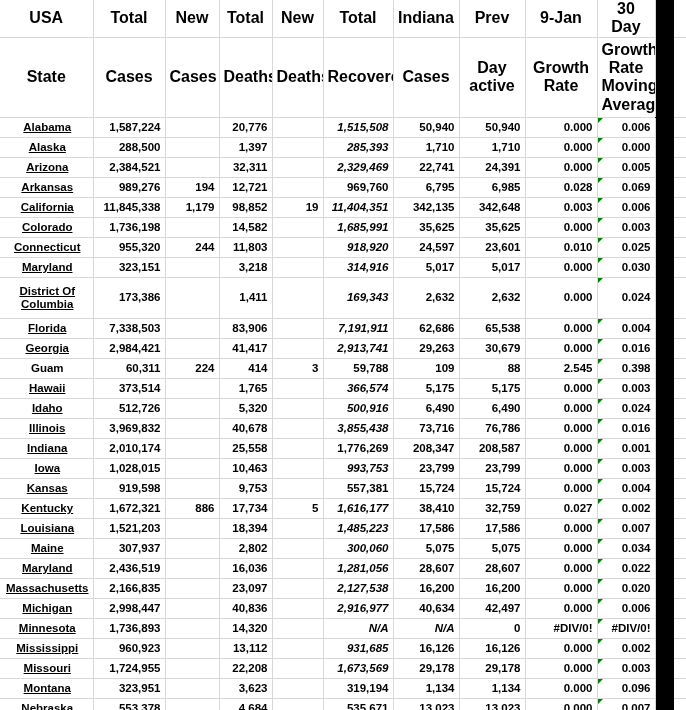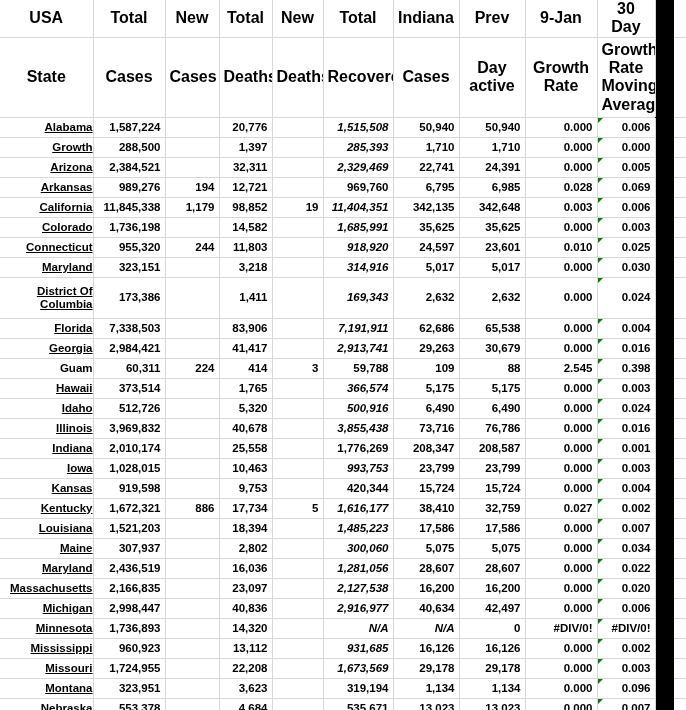--- a/index.html
+++ b/index.html
@@ -17,21 +17,21 @@
     border-bottom: 1px solid #d8d8d8;
     vertical-align: middle; overflow: hidden;
     font-size: 11.5px; line-height: 1.15; font-weight: bold;
   }
   thead th { font-size: 16px; text-align: center; padding: 0 4px; }
   thead tr.hrow1 { height: 25px; }
   thead tr.hrow2 { height: 80px; }
   tr.data { height: 20px; }
   tr.data.tall { height: 41px; margin-top: 7px; }
   .num { text-align: right; padding-right: 4px; white-space: nowrap; }
-  .state { text-align: right; padding-left: 2px; text-decoration: underline; }
+  .state { text-align: center; padding-left: 2px; text-decoration: underline; }
   .state.nolink { text-decoration: none; }
   .italic { font-style: italic; }
   .right { text-align: center; padding-right: 4px; }
   td.black, th.black { background: #000000; border-color: #000000; }
   td.filler, th.filler { border-right: none; }
   td.ma-cell { position: relative; }
   .tri {
     position: absolute; left: 0; top: 0; width: 0; height: 0;
     border-top: 5px solid #008000; border-right: 5px solid transparent;
   }
@@ -92,21 +92,21 @@
         <td class="num"></td>
         <td class="num italic">1,515,508</td>
         <td class="num">50,940</td>
         <td class="num">50,940</td>
         <td class="num">0.000</td>
         <td class="num ma-cell"><span class="tri"></span>0.006</td>
         <td class="black"></td>
         <td class="filler"></td>
       </tr>
       <tr class="data">
-        <td class="state">Growth</td>
+        <td class="state">Alaska</td>
         <td class="num">288,500</td>
         <td class="num"></td>
         <td class="num">1,397</td>
         <td class="num"></td>
         <td class="num italic">285,393</td>
         <td class="num">1,710</td>
         <td class="num">1,710</td>
         <td class="num">0.000</td>
         <td class="num ma-cell"><span class="tri"></span>0.000</td>
         <td class="black"></td>
@@ -321,21 +321,21 @@
         <td class="num ma-cell"><span class="tri"></span>0.003</td>
         <td class="black"></td>
         <td class="filler"></td>
       </tr>
       <tr class="data">
         <td class="state">Kansas</td>
         <td class="num">919,598</td>
         <td class="num"></td>
         <td class="num">9,753</td>
         <td class="num"></td>
-        <td class="num">420,344</td>
+        <td class="num">557,381</td>
         <td class="num">15,724</td>
         <td class="num">15,724</td>
         <td class="num">0.000</td>
         <td class="num ma-cell"><span class="tri"></span>0.004</td>
         <td class="black"></td>
         <td class="filler"></td>
       </tr>
       <tr class="data">
         <td class="state">Kentucky</td>
         <td class="num">1,672,321</td>

